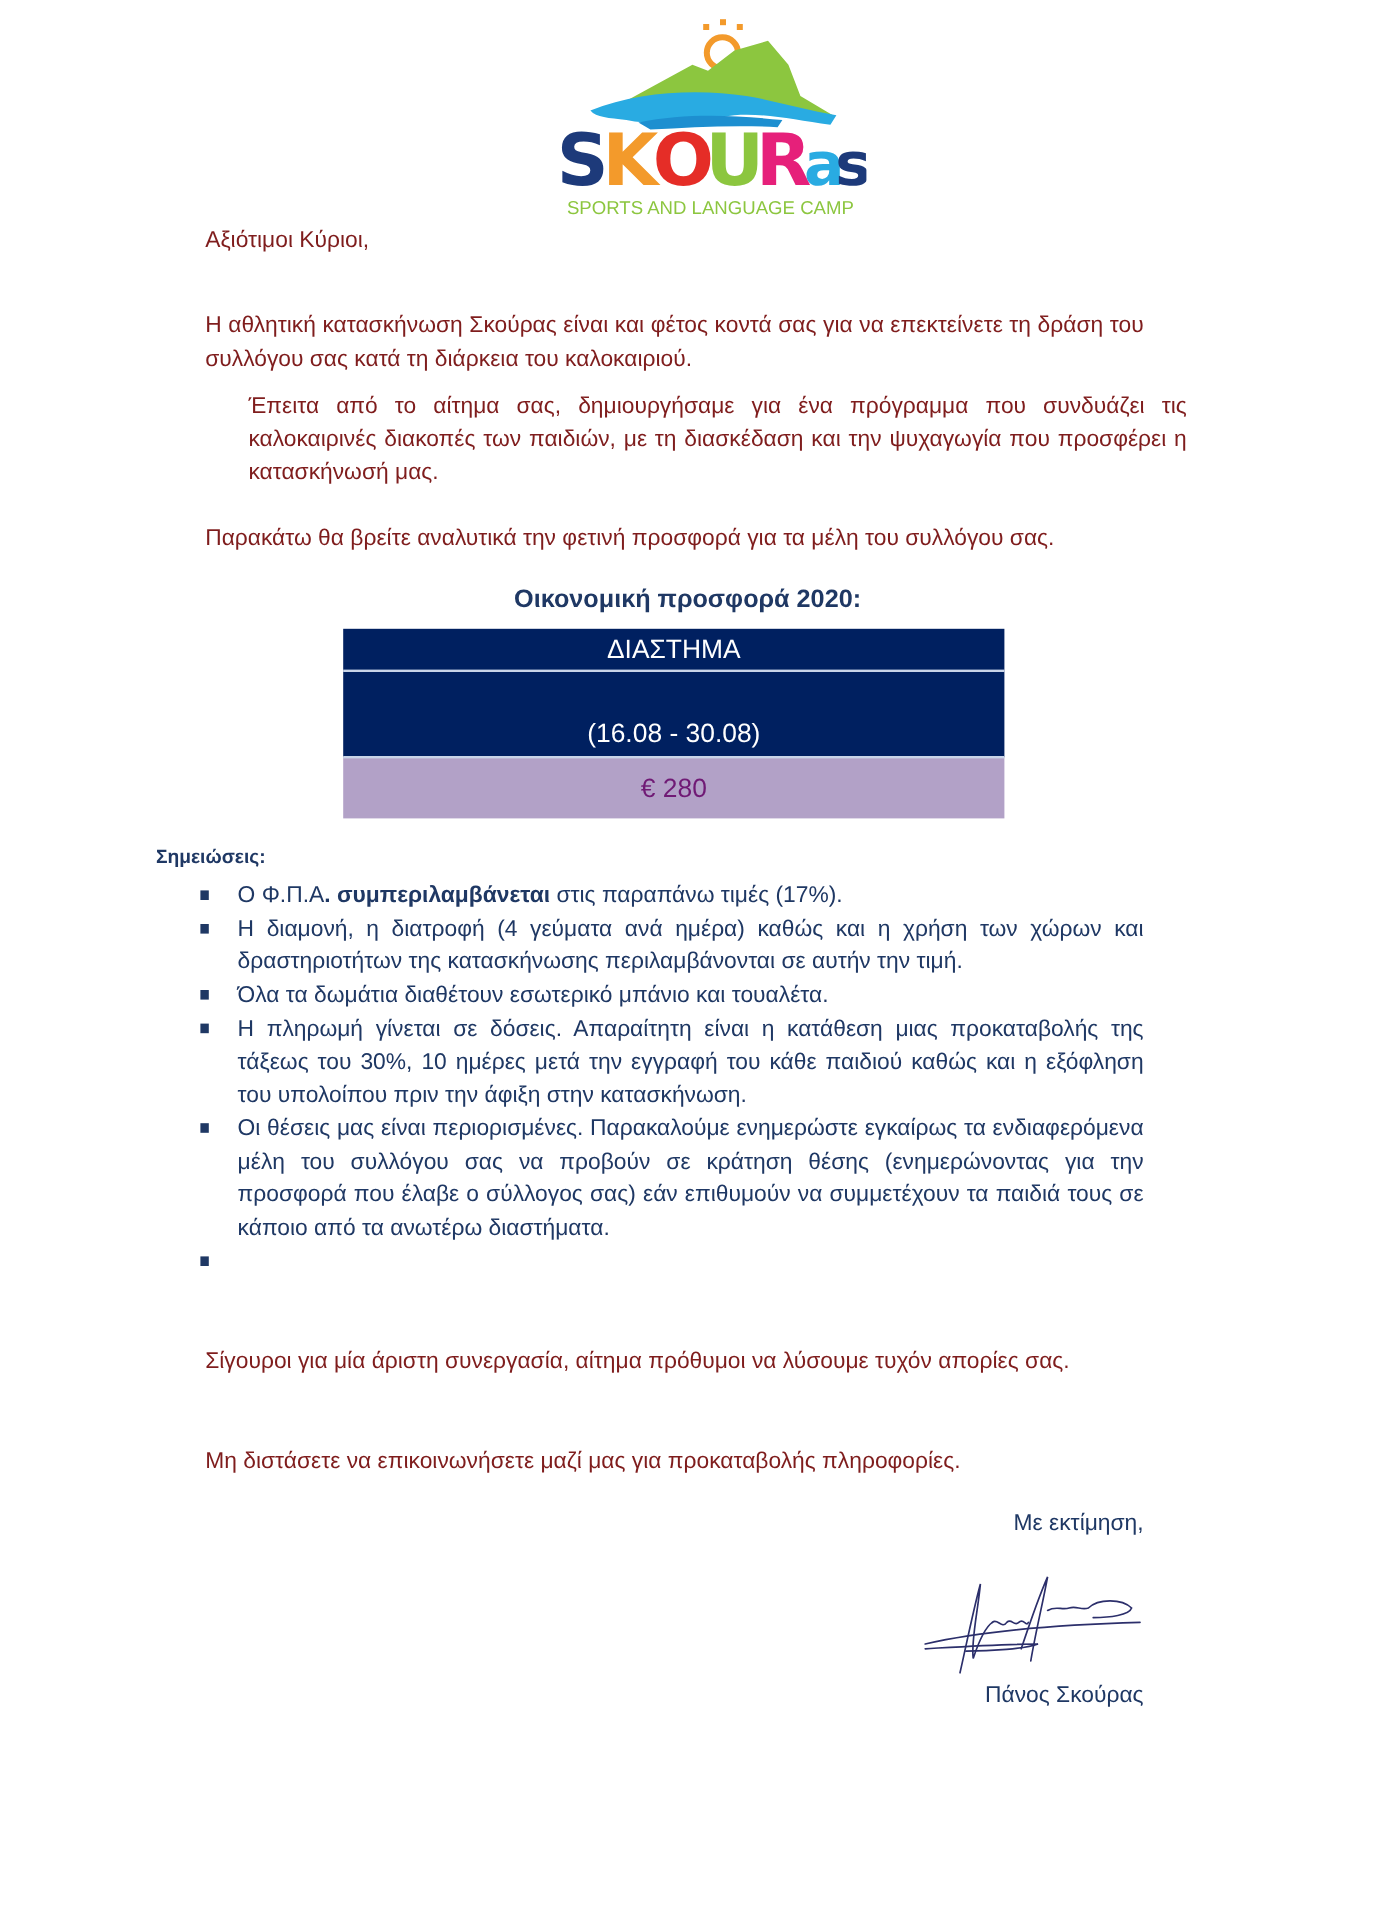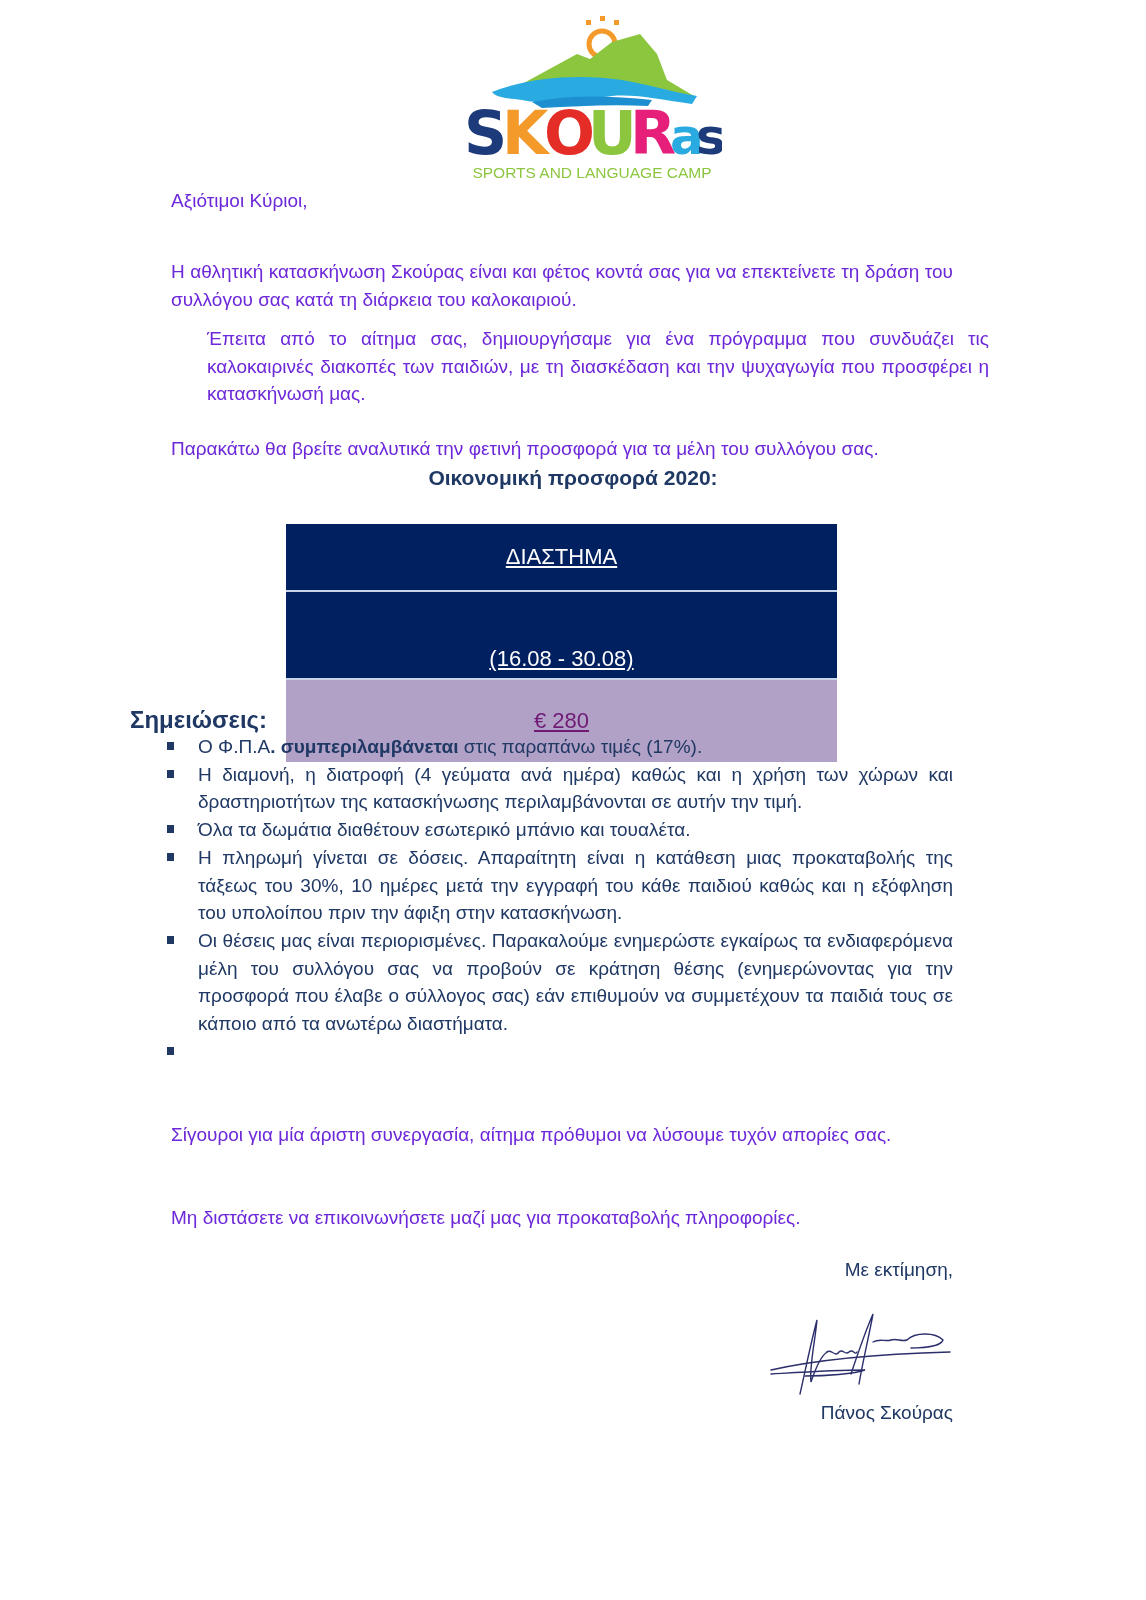--- a/index.html
+++ b/index.html
@@ -4,33 +4,33 @@
   <style>
     html, body { margin: 0; padding: 0; background: #ffffff; }
     body {
       width: 1146px; height: 1600px; position: relative; overflow: hidden;
       font-family: "Liberation Sans", "DejaVu Sans", sans-serif;
       color: #1f3864;
     }
     .page { position: absolute; left: 0; top: 0; width: 1146px; height: 1600px; }
     .logo { position: absolute; left: 462px; top: 14px; width: 260px; height: 172px; }
     .logo svg { width: 100%; height: 100%; }
-    .text { position: absolute; left: 171px; width: 782px; font-size: 19px; line-height: 27.5px; color: #6d28d9; }
+    .text { position: absolute; left: 171px; width: 782px; font-size: 19px; line-height: 27.5px; color: #7f1d1d; }
     .justify { text-align: justify; text-align-last: left; }
     .p-greet { top: 187px; }
     .p1 { top: 258px; }
     .p2 { top: 325px; margin-left: 36px; }
     .p3 { top: 435px; }
-    .offer-title { position: absolute; left: 0; width: 1146px; top: 466px; text-align: center; font-weight: bold; font-size: 21px; color: #1f3864; }
+    .offer-title { position: absolute; left: 0; width: 1146px; top: 488px; text-align: center; font-weight: bold; font-size: 21px; color: #1f3864; }
     .price-table { position: absolute; left: 286px; top: 524px; width: 551px; border-collapse: collapse; }
-    .price-table td { text-align: center; font-size: 22px; padding: 16px; text-decoration: underline; }
+    .price-table td { text-align: center; font-size: 22px; padding: 0; }
     .row-head { background: #002060; color: #ffffff; height: 34px; border-bottom: 2px solid #c9d4e8; }
     .row-period { background: #002060; color: #ffffff; height: 64px; vertical-align: bottom; padding-bottom: 6px !important; border-bottom: 2px solid #c9d4e8; }
     .row-price { background: #b2a1c7; color: #701a75; height: 50px; }
-    .notes-title { position: absolute; left: 130px; top: 706px; font-weight: bold; font-size: 24px; color: #1f3864; }
+    .notes-title { position: absolute; left: 130px; top: 706px; font-weight: bold; font-size: 16px; color: #1f3864; }
     .notes { position: absolute; left: 160px; top: 733px; width: 793px; margin: 0; padding: 0; list-style: none; }
     .notes li { position: relative; padding-left: 38px; font-size: 19px; line-height: 27.7px; text-align: justify; text-align-last: left; }
     .notes li .bullet { position: absolute; left: 7px; top: 9px; width: 7px; height: 8px; background: #1f3864; }
     .p4 { top: 1121px; }
     .p5 { top: 1204px; }
     .closing { position: absolute; right: 193px; top: 1259px; font-size: 19px; color: #1f3864; }
     .signature { position: absolute; left: 765px; top: 1312px; width: 190px; height: 90px; }
     .signer { position: absolute; right: 193px; top: 1402px; font-size: 19px; color: #1f3864; }
   </style>
 </head>

